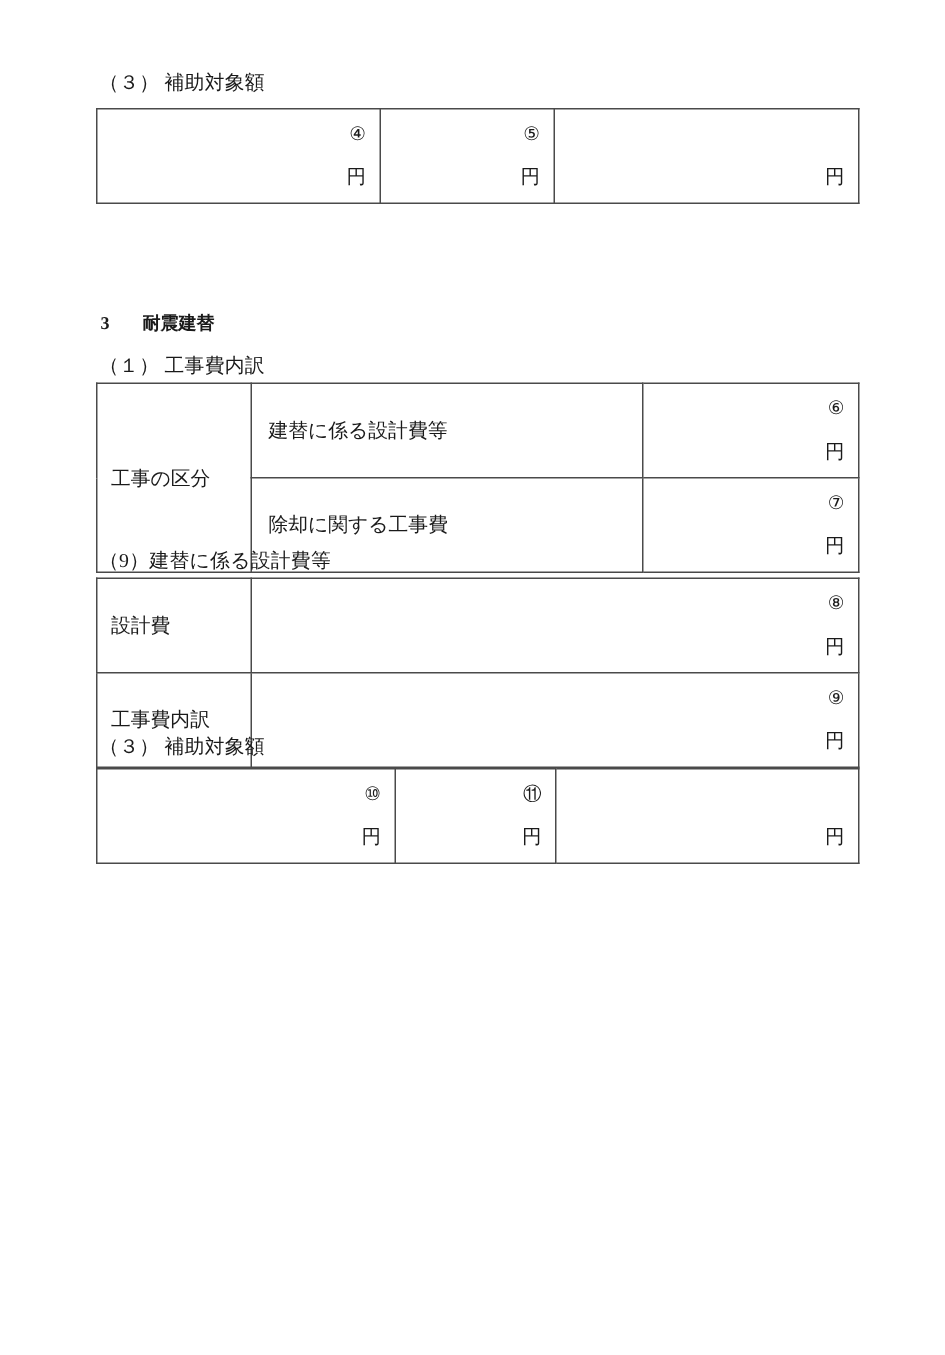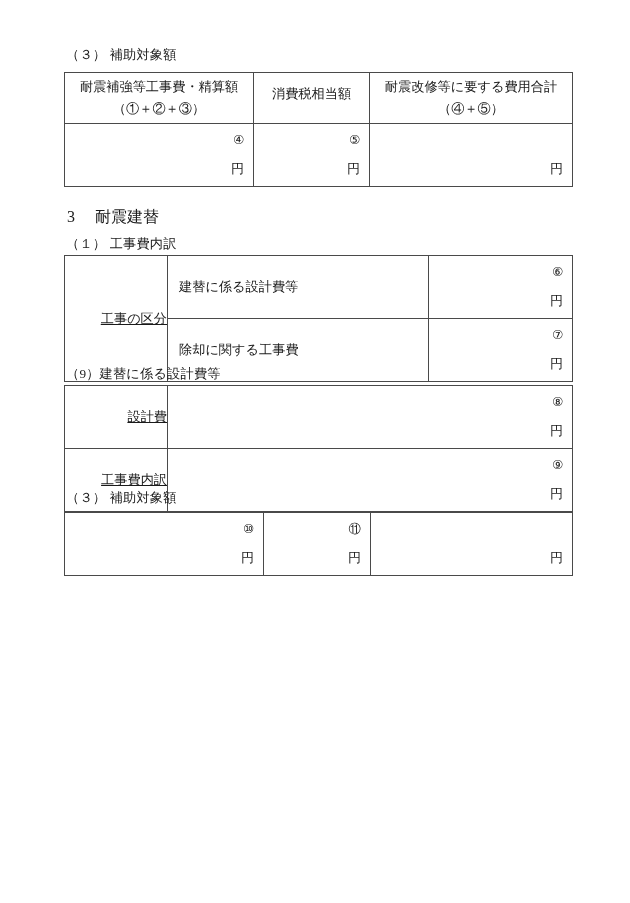--- a/index.html
+++ b/index.html
@@ -29,24 +29,24 @@
   .heading-sub {
     position: absolute;
     font-size: 13.2px;
     line-height: 1;
     letter-spacing: 0.2px;
     white-space: nowrap;
     font-weight: 400;
   }
   .heading-main {
     position: absolute;
-    font-size: 16px;
+    font-size: 12px;
     line-height: 1;
     white-space: nowrap;
-    font-weight: 400;
+    font-weight: 700;
   }
   .heading-main .num {
     display: inline-block;
     width: 28px;
   }
 
   
   .tbl {
     position: absolute;
     border-collapse: collapse;
@@ -85,24 +85,23 @@
     display: block;
     margin-bottom: 14px;
     height: 14px;
   }
   .cell-amt .yen {
     display: block;
     height: 14px;
   }
 
   .cell-label {
-    text-align: right;
+    text-align: left;
     padding-left: 9px !important;
     white-space: nowrap;
-    text-decoration: underline;
   }
   .cell-label-mid {
     text-align: left;
     padding-left: 11px !important;
     white-space: nowrap;
   }
 
   
   .circ {
     font-family: "DejaVu Sans", "Liberation Sans", sans-serif;
@@ -120,34 +119,20 @@
   <div class="heading-sub" style="left:66px; top:48px;">（３） 補助対象額</div>
 
   <table class="tbl" style="left:64px; top:72px; width:508px;">
     <colgroup>
       <col style="width:189px">
       <col style="width:116px">
       <col style="width:203px">
     </colgroup>
     <tbody>
       <tr>
-        <td class="cell-head">
-          <span class="l1">耐震補強等工事費・精算額</span>
-          <span class="l2">（①＋②＋③）</span>
-        </td>
-        <td class="cell-head">
-          <span class="l1">消費税相当額</span>
-          <span class="l2"></span>
-        </td>
-        <td class="cell-head">
-          <span class="l1">耐震改修等に要する費用合計</span>
-          <span class="l2">（④＋⑤）</span>
-        </td>
-      </tr>
-      <tr>
         <td class="cell-amt">
           <span class="mark circ">④</span>
           <span class="yen yen-g">円</span>
         </td>
         <td class="cell-amt">
           <span class="mark circ">⑤</span>
           <span class="yen yen-g">円</span>
         </td>
         <td class="cell-amt">
           <span class="mark"></span>

